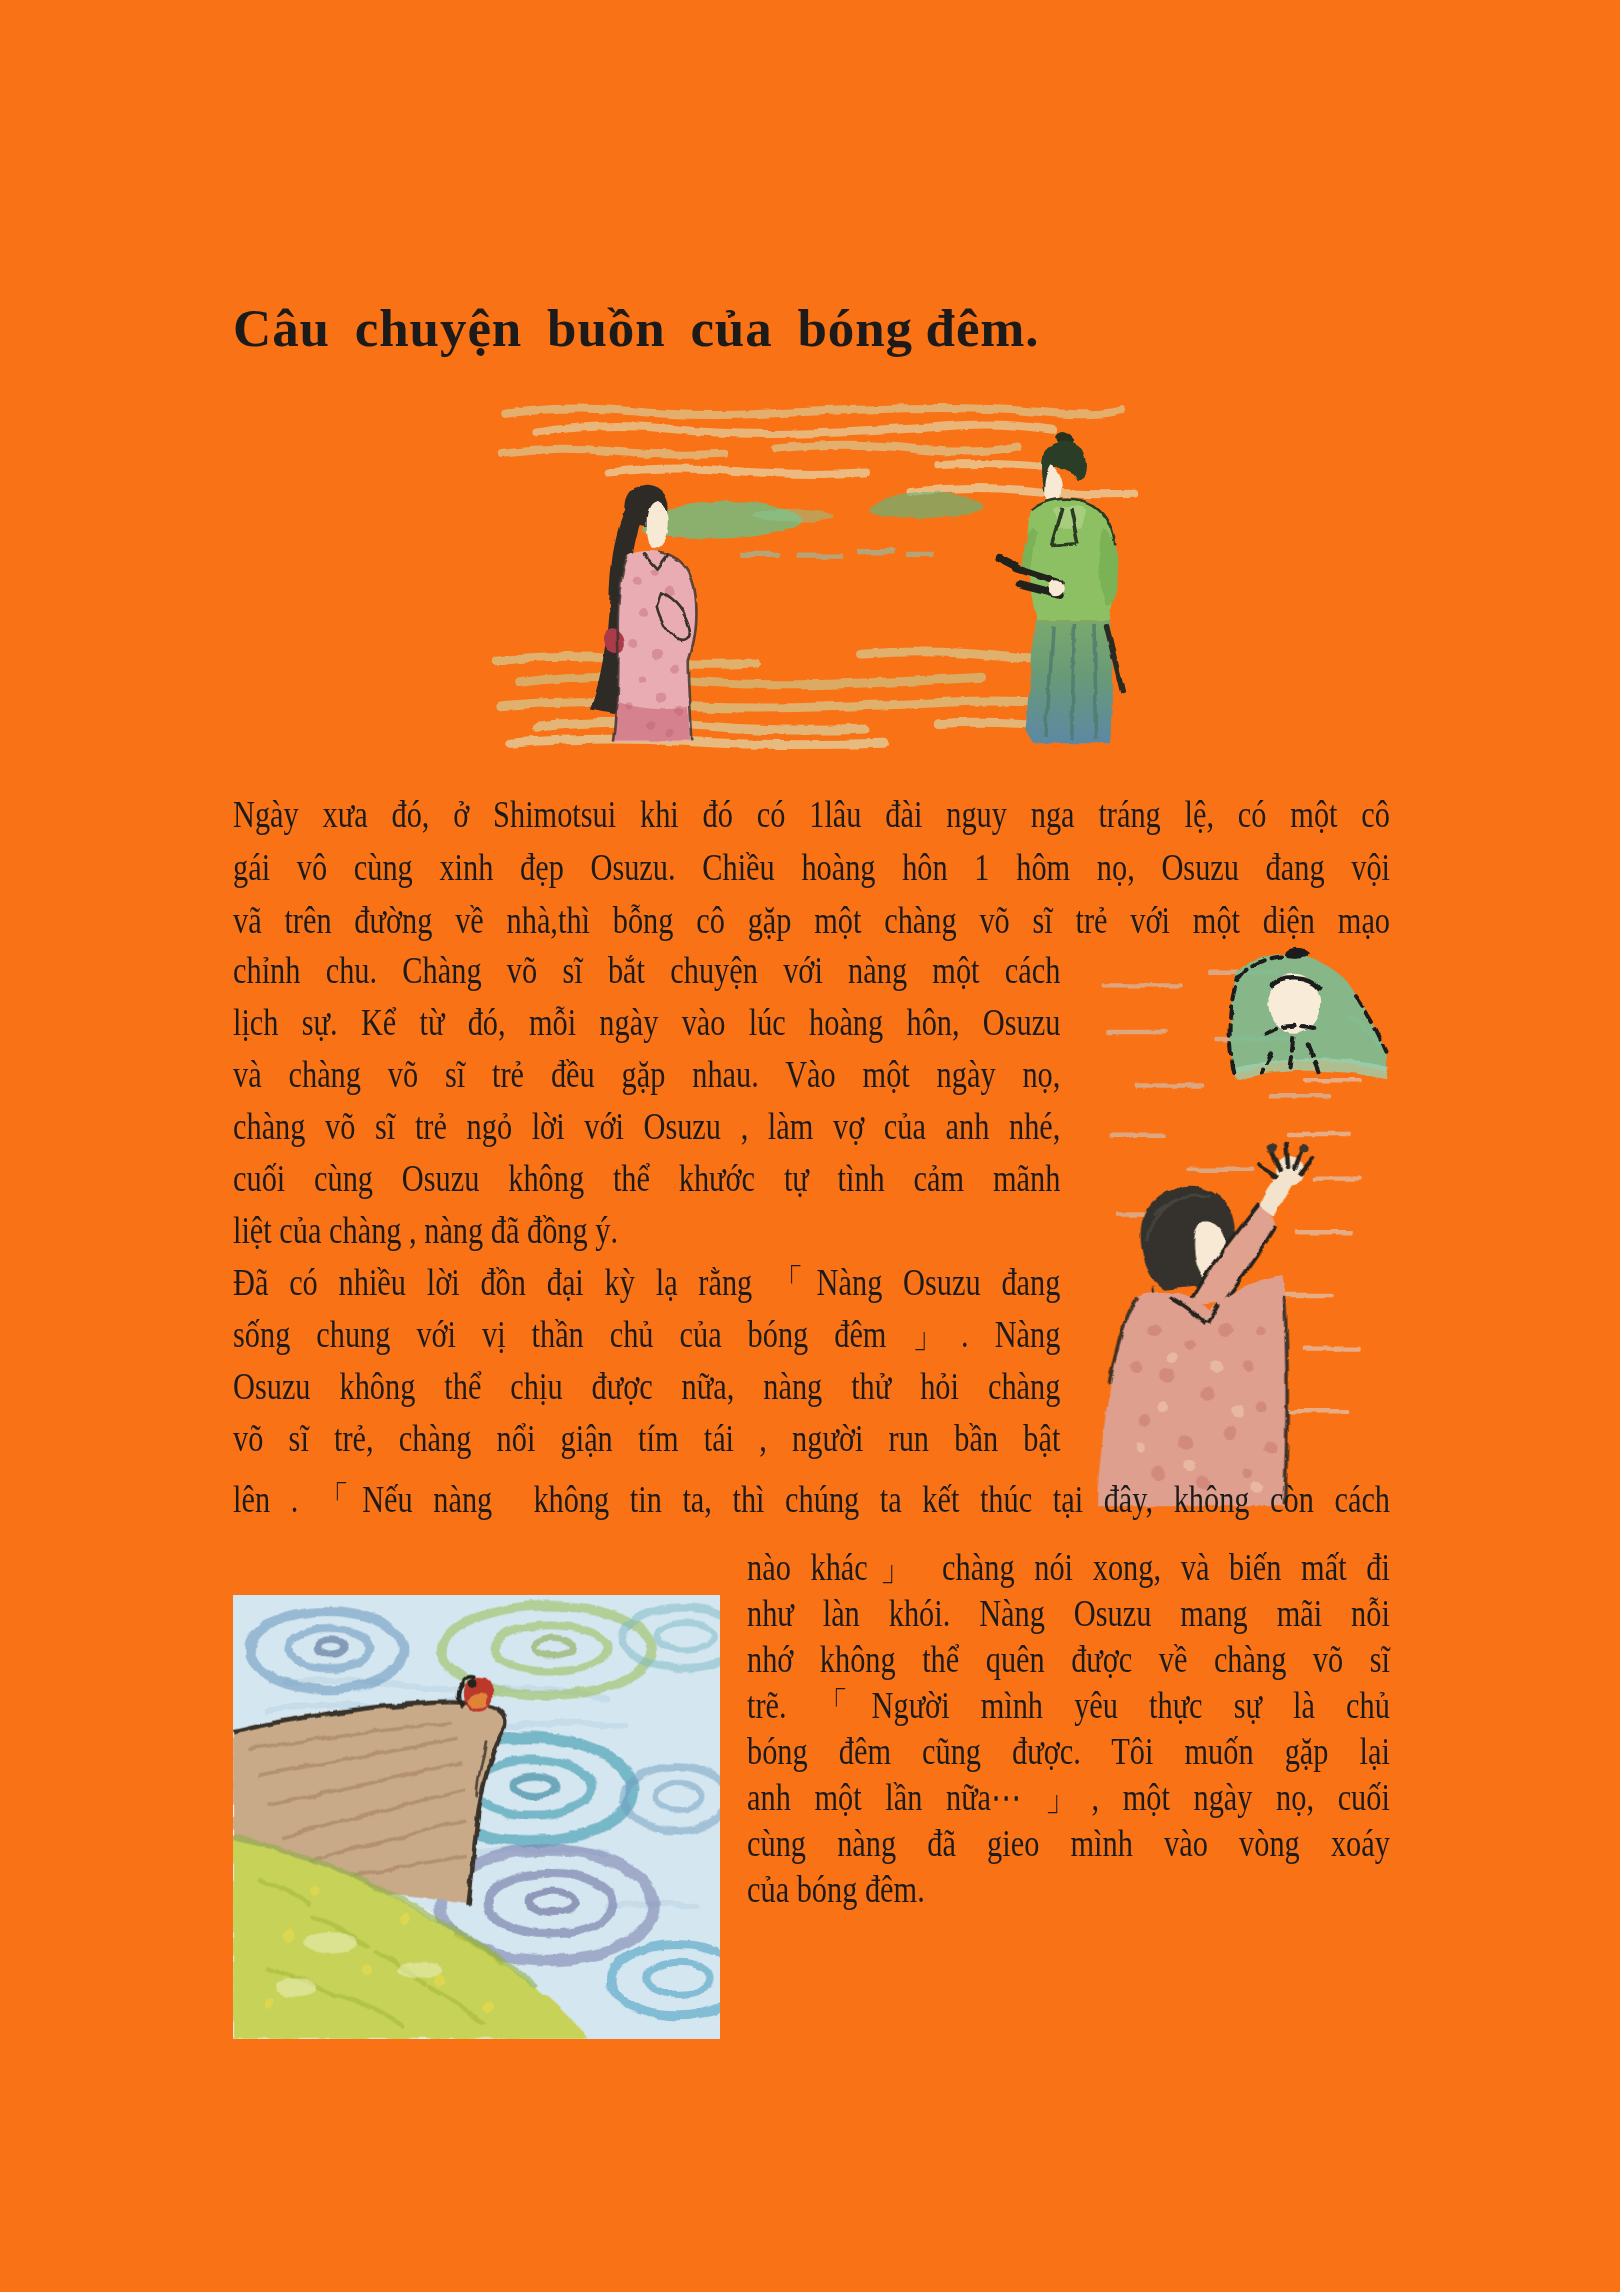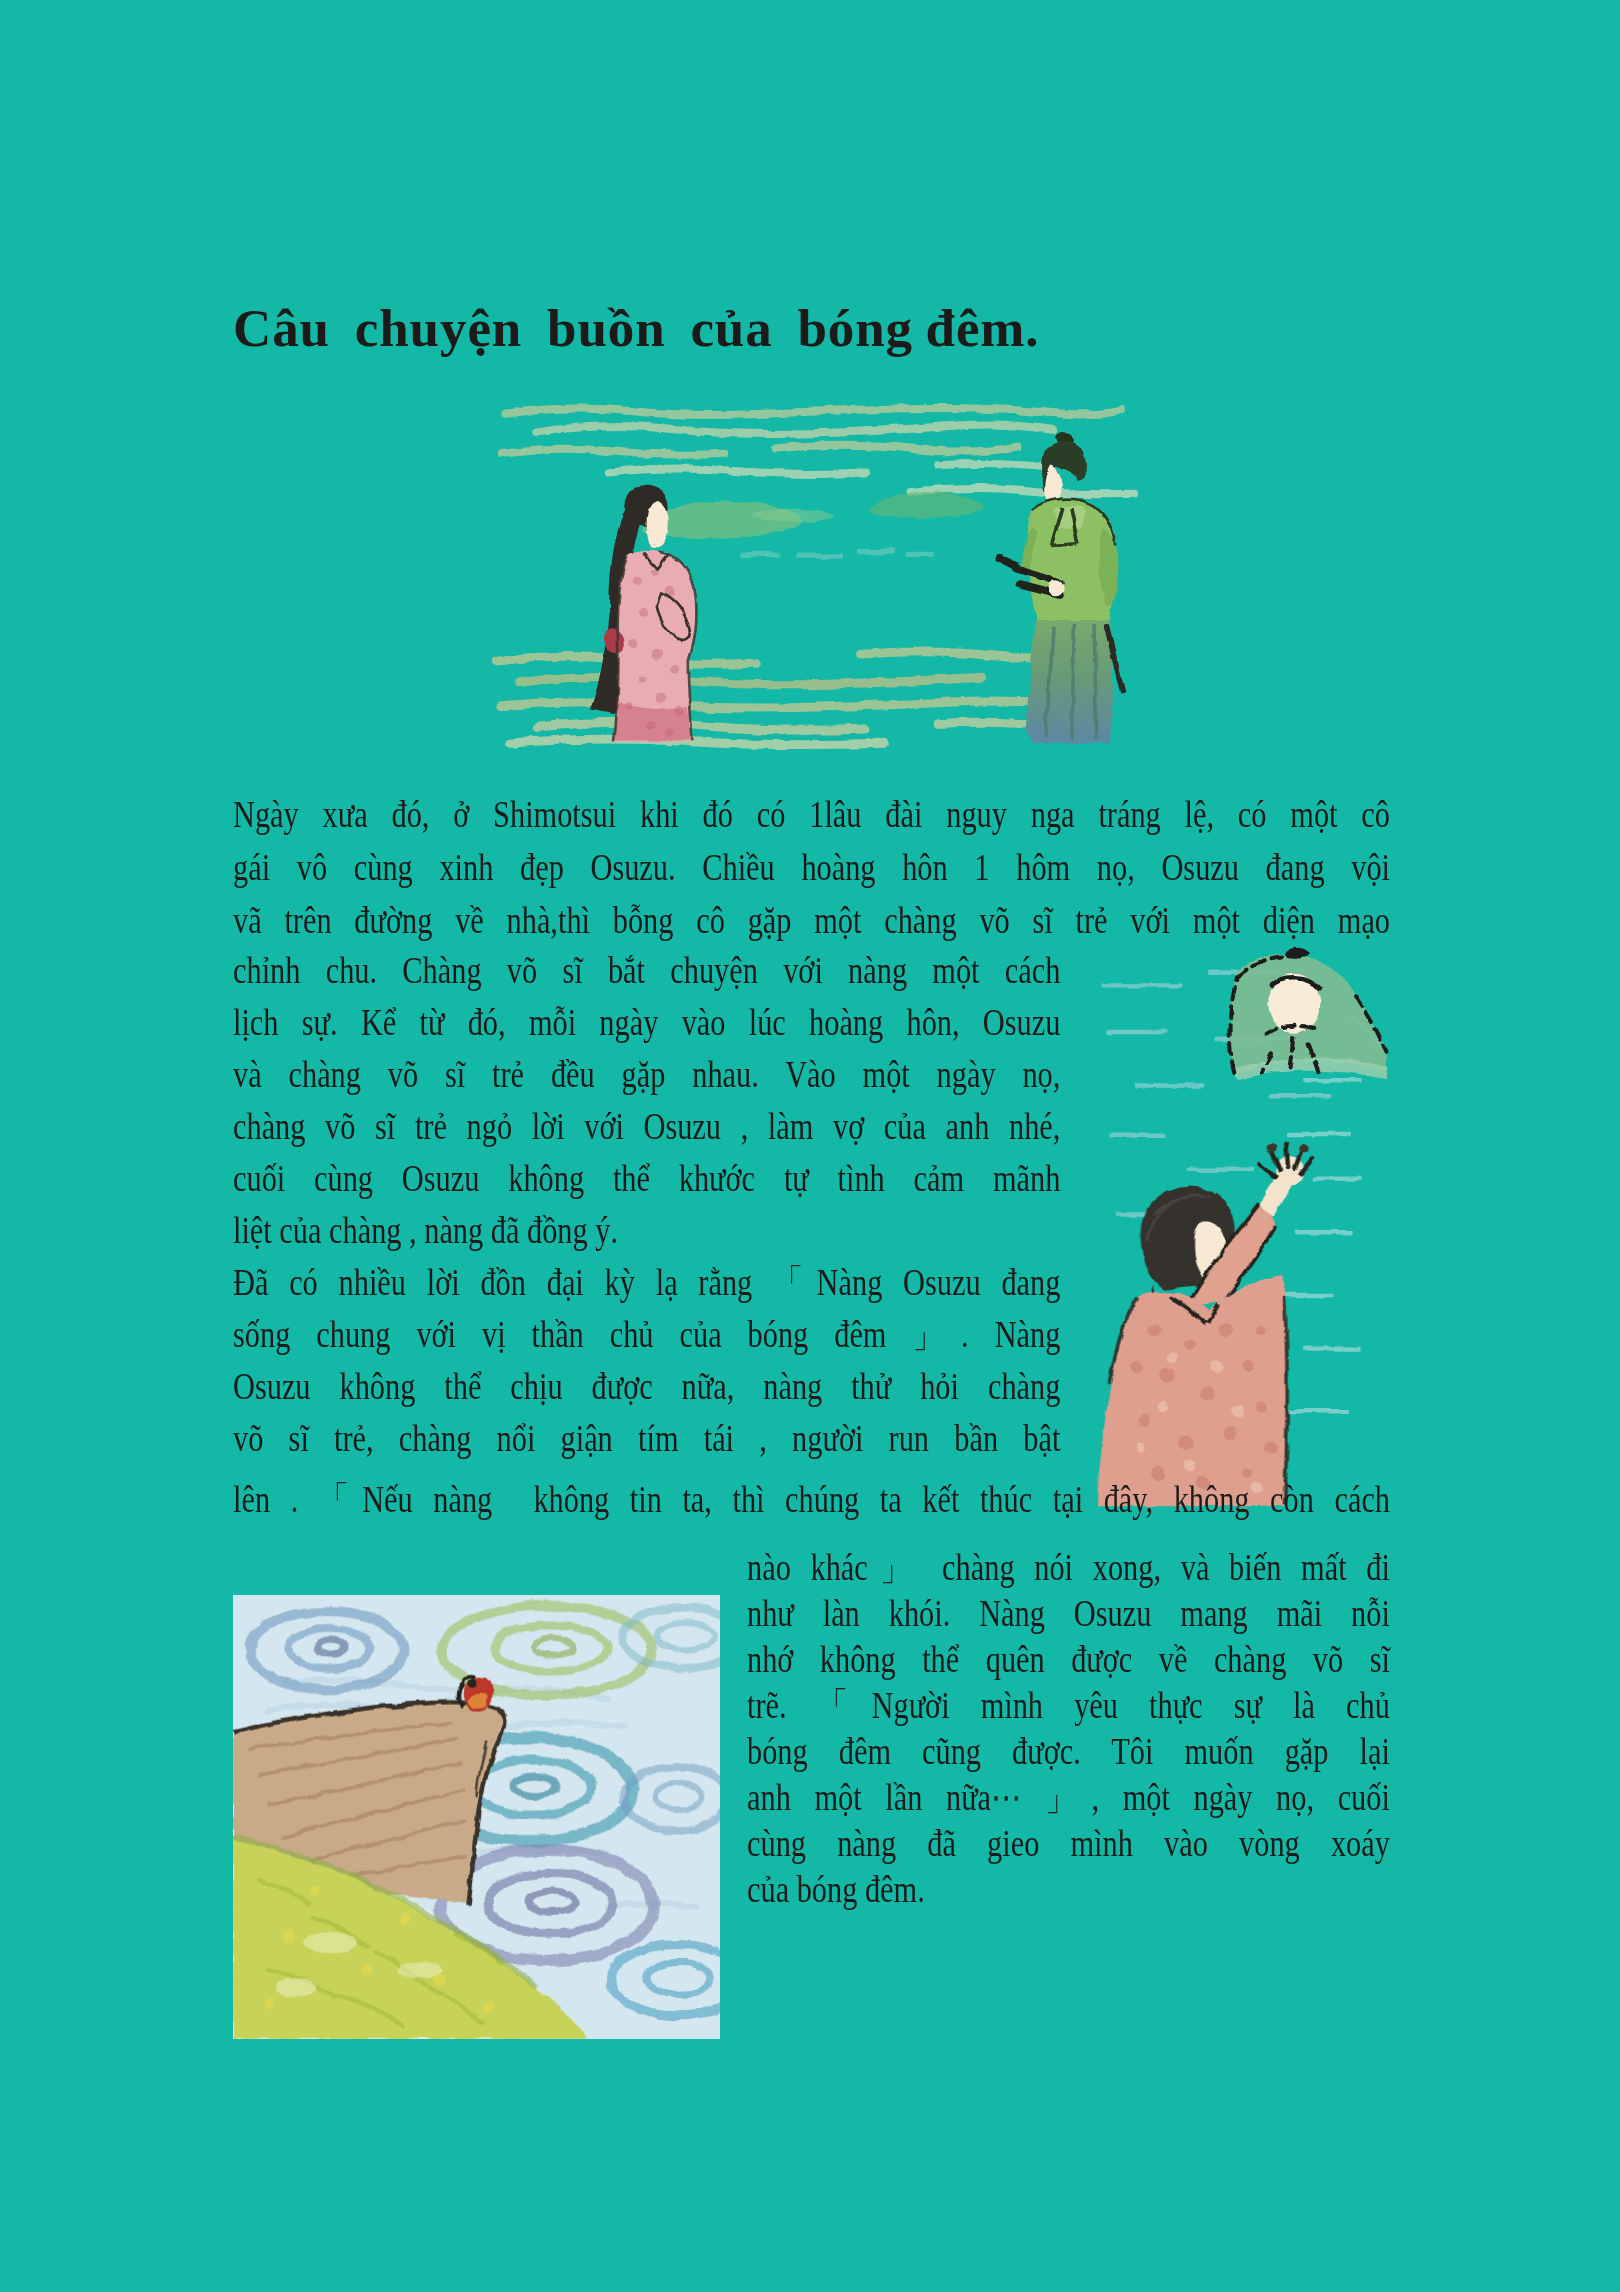--- a/index.html
+++ b/index.html
@@ -1,19 +1,19 @@
 <!DOCTYPE html>
 <html style="font-size:14.3px"><head>
 <meta charset="utf-8">
 <style>
   html,body{margin:0;padding:0;background:#ffffff;}
   .page{
     position:relative;
     width:1621px;height:2293px;
-    background:#14b8a6;
+    background:#f97316;
     overflow:hidden;
     font-family:"Liberation Serif","DejaVu Serif",serif;
     color:#1c1b19;
   }
   .title{
     position:absolute;left:233px;top:262px;
     font-size:53px;line-height:1.15;
     letter-spacing:0.9px;word-spacing:10.7px;
     white-space:nowrap;
   }

